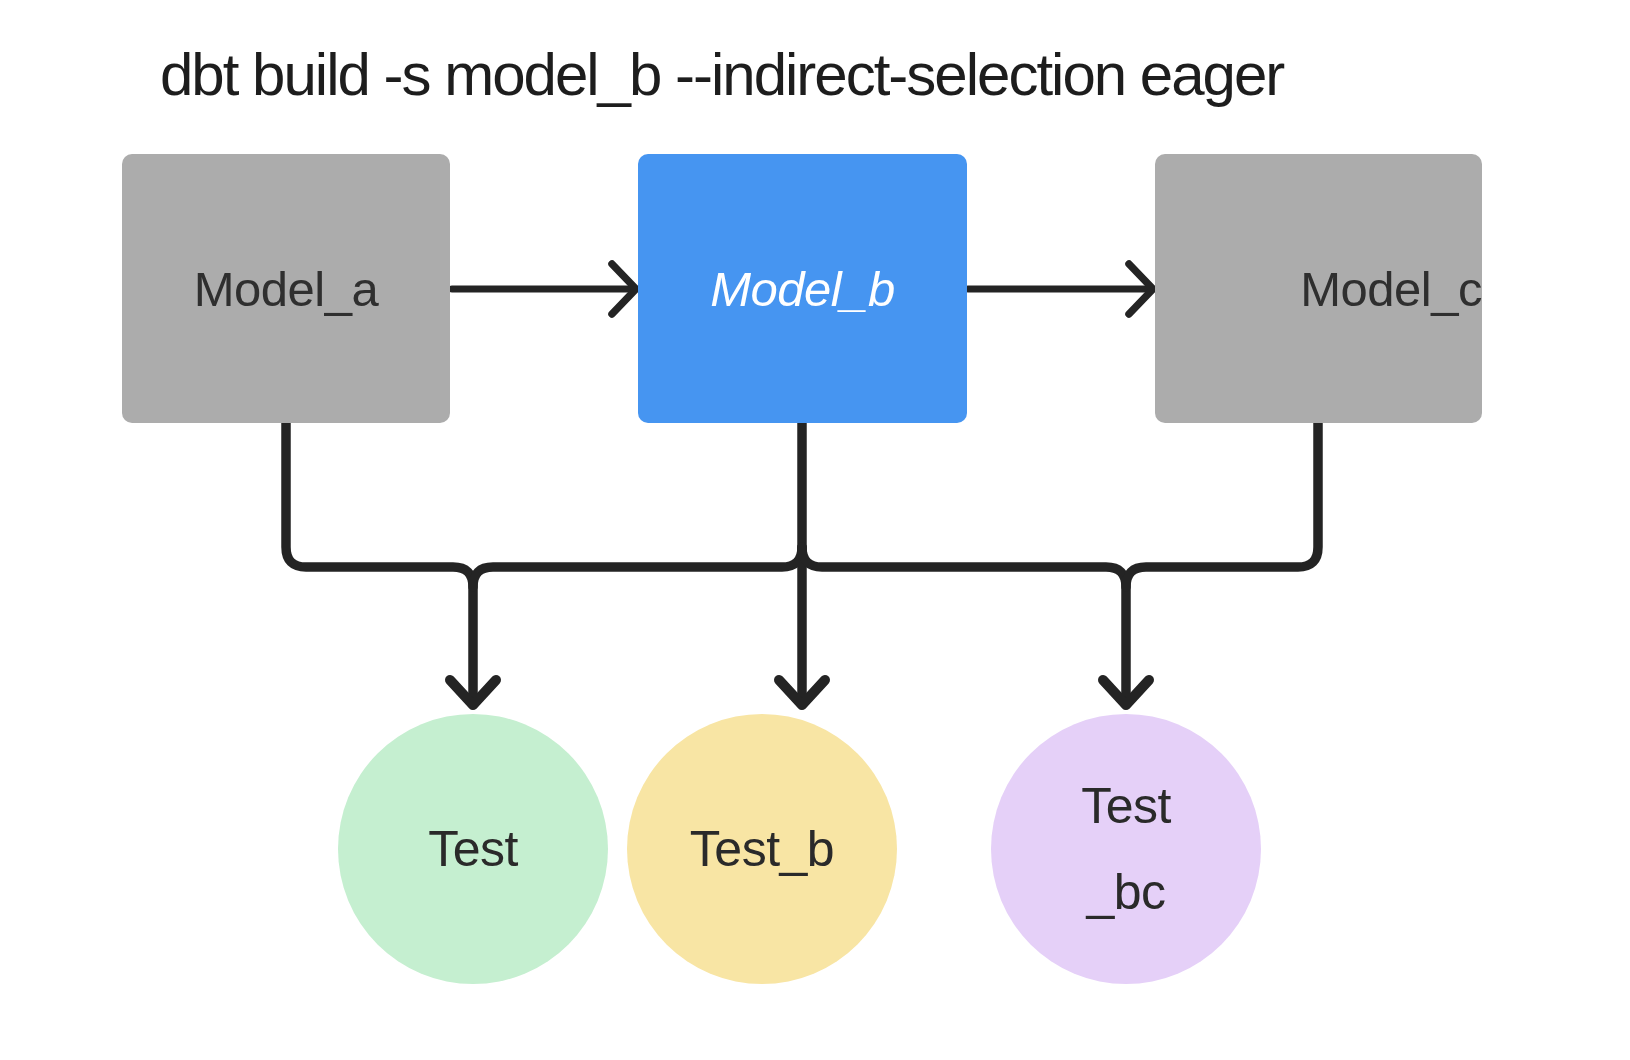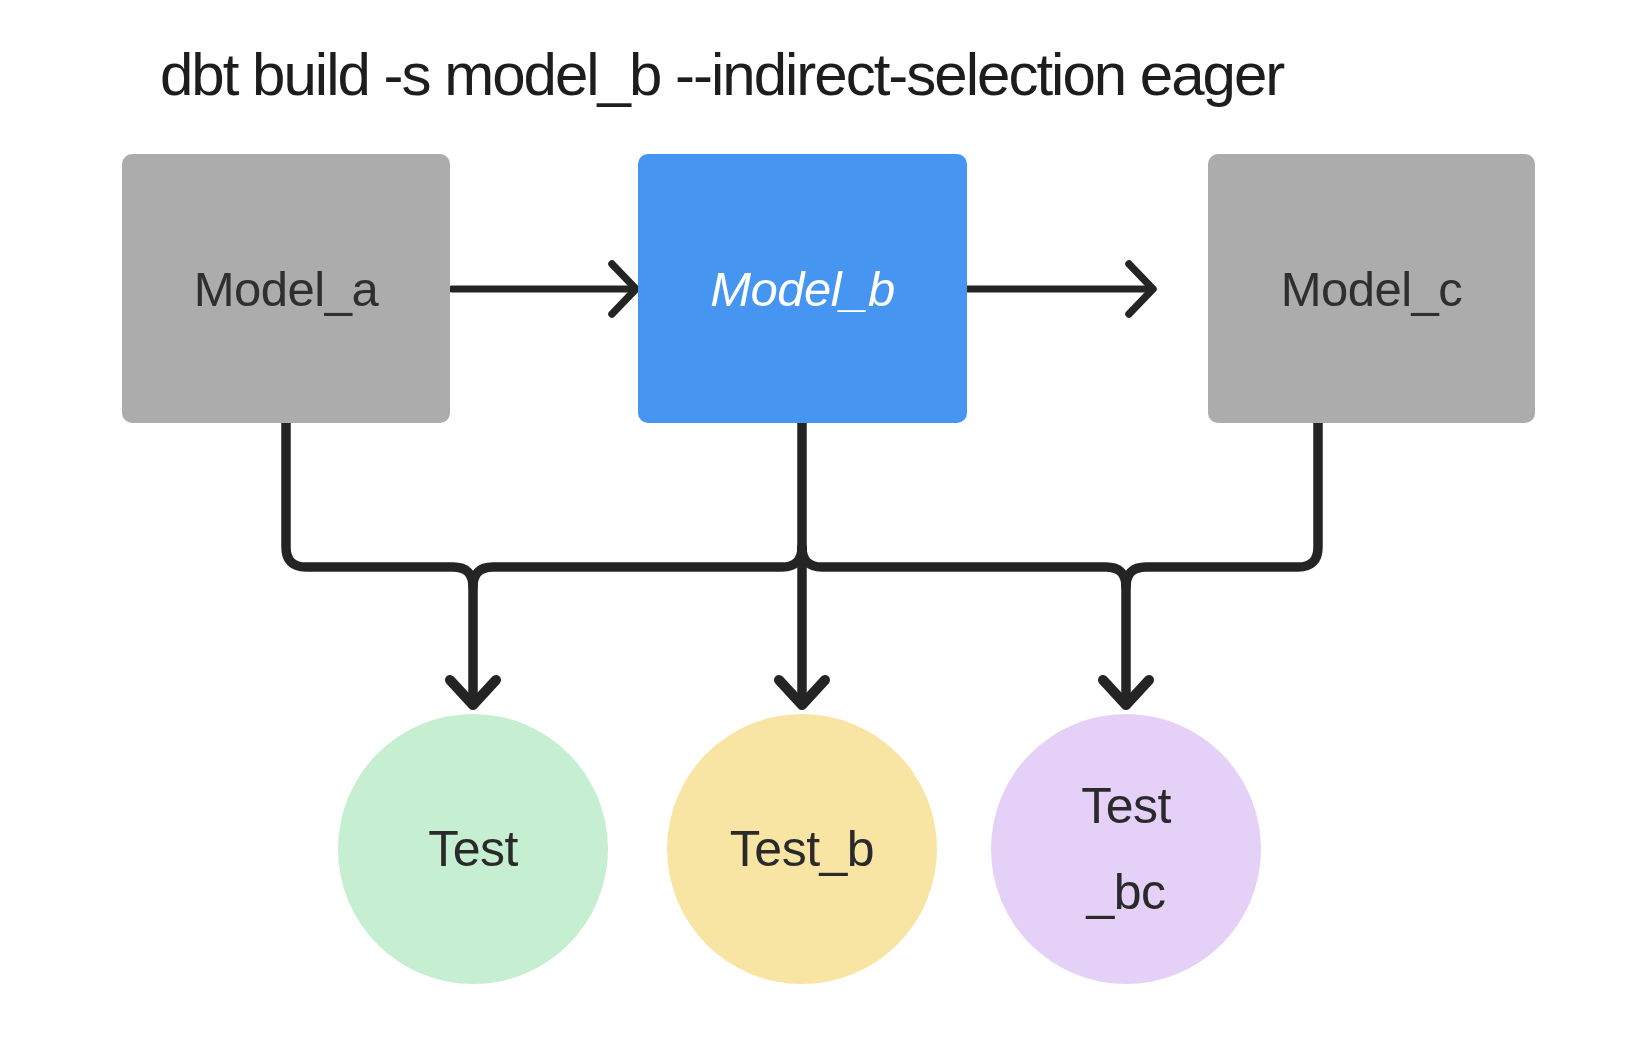--- a/index.html
+++ b/index.html
@@ -57,40 +57,40 @@
     justify-content: center;
     font-size: 49px;
     letter-spacing: -0.5px;
   }
   .model.selected {
     background: var(--model-box-selected, #4695f1);
     color: var(--model-label-selected, #ffffff);
   }
   .model-a { left: 122px;  width: 328px; }
   .model-b { left: 638px;  width: 329px; font-style: italic; }
-  .model-c { left: 1208px; width: 327px; }
+  .model-c { left: 1155px; width: 327px; justify-content: flex-end; }
 
   .test {
     position: absolute;
     top: 702px;
     width: 270px;
     height: 270px;
     border-radius: 50%;
     display: flex;
     flex-direction: column;
     align-items: center;
     justify-content: center;
     font-size: 50px;
     line-height: 86px;
     letter-spacing: -0.5px;
     color: var(--node-label, #2a2a2a);
     text-align: center;
   }
   .test-ab { left: 338px; background: var(--test-ab-fill, #c5efd0); }
-  .test-b  { left: 667px; background: var(--test-b-fill,  #f8e5a4); text-align: right; }
+  .test-b  { left: 627px; background: var(--test-b-fill,  #f8e5a4); text-align: right; }
   .test-bc { left: 991px; background: var(--test-bc-fill, #e5d0f8); }
   .test span { display: block; }
 </style>
 </head>
 <body>
 
 <div class="canvas">
 
   <div class="title">dbt build -s model_b --indirect-selection eager</div>
 

